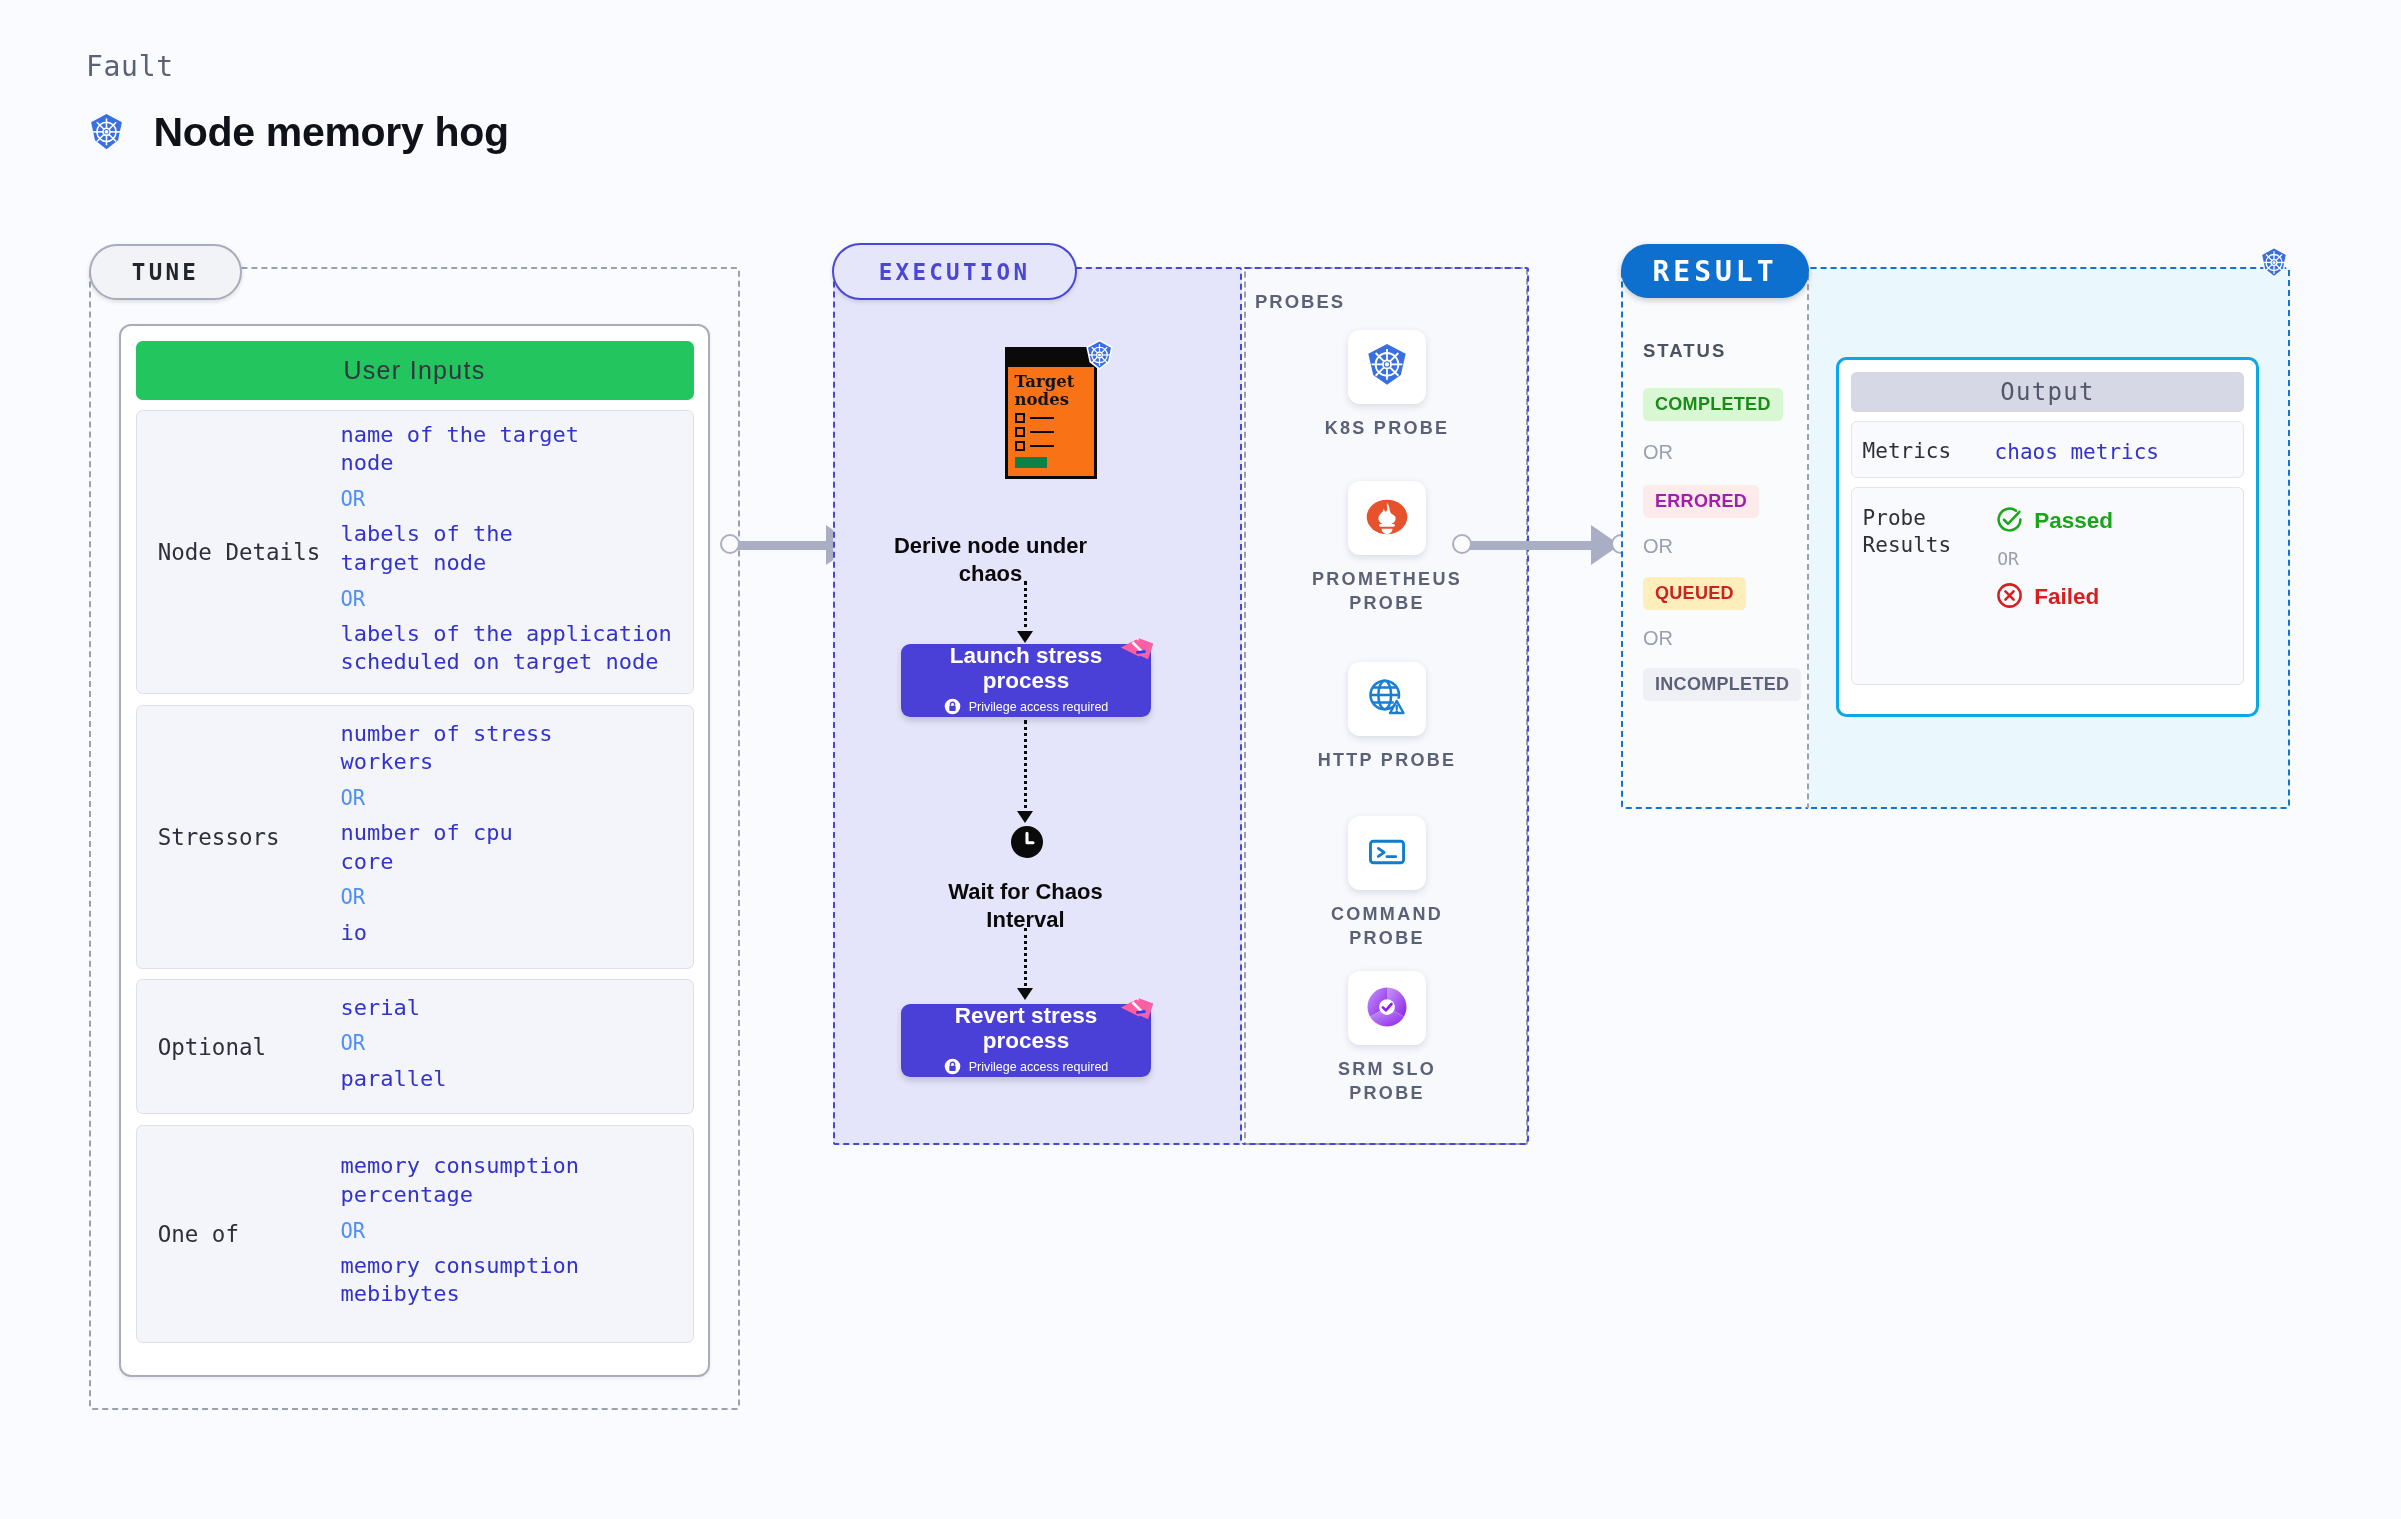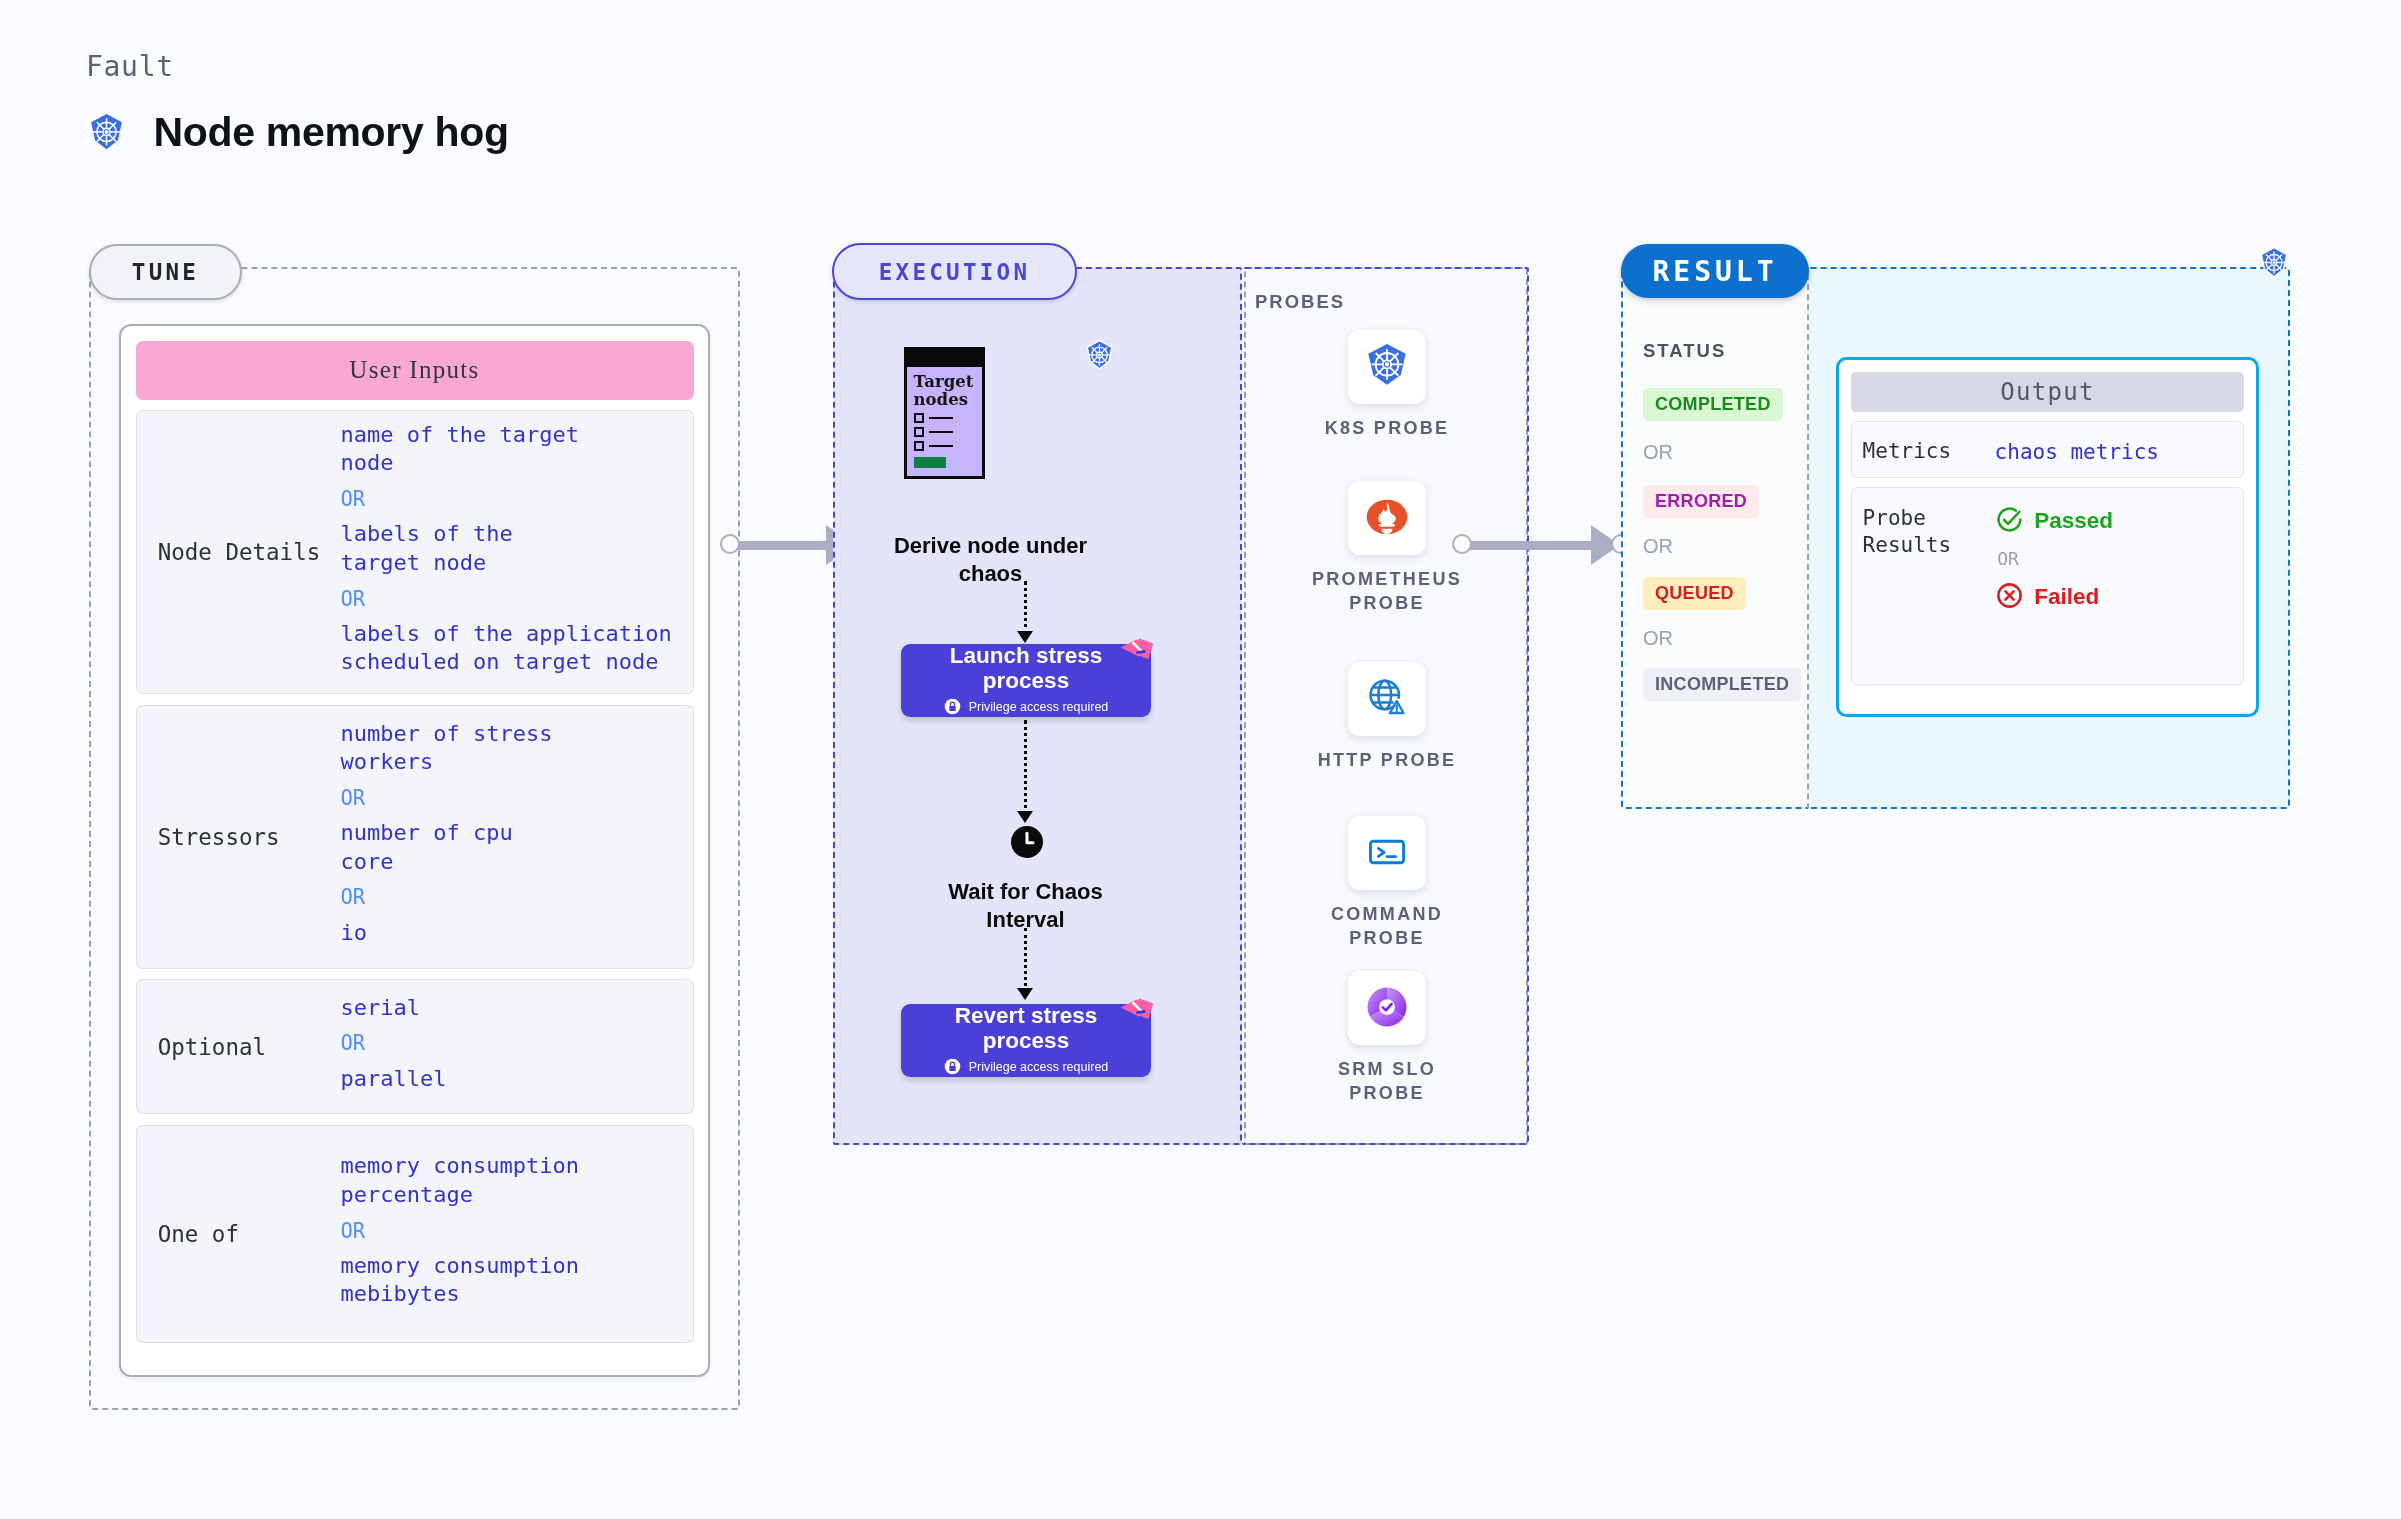--- a/index.html
+++ b/index.html
@@ -87,23 +87,23 @@
 
   
   #user-inputs-card{
     position:absolute;left:119px;top:324px;width:591px;height:1053px;
     box-sizing:border-box;background:#ffffff;
     border:2.6px solid #a9acbb;border-radius:12px;
     box-shadow:0 1.3px 4px rgba(0,0,0,.06);
     padding:14.5px;
   }
   #user-inputs-header{
-    height:59px;background:#f9a8d4;border-radius:6.6px;
+    height:59px;background:#22c55e;border-radius:6.6px;
     display:flex;align-items:center;justify-content:center;
-    font-family:Liberation Serif, serif;
+    font-family:Liberation Sans, sans-serif;
     font-size:25px;color:#32363f;letter-spacing:1.3px;
   }
   .input-group{
     margin-top:10.6px;background:#f4f5fa;border:1.3px solid #dcdee8;border-radius:6.6px;
     display:flex;align-items:center;padding:17px 12px;box-sizing:border-box;
   }
   .input-group .g-label{
     width:192px;flex:0 0 192px;
     font-family:"DejaVu Sans Mono","Liberation Mono",monospace;
     font-size:22.5px;color:#2d303a;padding-left:9.2px;box-sizing:border-box;
@@ -118,22 +118,22 @@
     font-family:"DejaVu Sans Mono","Liberation Mono",monospace;
     font-size:20.5px;color:#4e8ef7;margin:9.2px 0 9.2px 0;
   }
   #grp-node{height:284px;}
   #grp-stress{height:264px;}
   #grp-opt{height:135px;}
   #grp-oneof{height:218px;}
 
   
   #target-card{
-    position:absolute;left:904px;top:347px;width:81px;height:132px;
-    background:#c4b5fd;border:3.3px solid #0a0a0a;box-sizing:border-box;
+    position:absolute;left:1005px;top:347px;width:92px;height:132px;
+    background:#f97316;border:3.3px solid #0a0a0a;box-sizing:border-box;
   }
   #target-card-bar{height:16.5px;background:#0a0a0a;}
   #target-card-title{
     font-family:"DejaVu Serif","Liberation Serif",serif;
     font-weight:bold;font-size:16.5px;color:#141414;
     line-height:1.08;margin:6.6px 0 0 6.6px;
   }
   .chk-row{display:flex;align-items:center;margin:4px 0 0 6.6px;gap:5.3px;}
   .chk{width:10px;height:10px;border:2px solid #0a0a0a;box-sizing:border-box;}
   .chk-line{width:24px;height:2px;background:#0a0a0a;}

